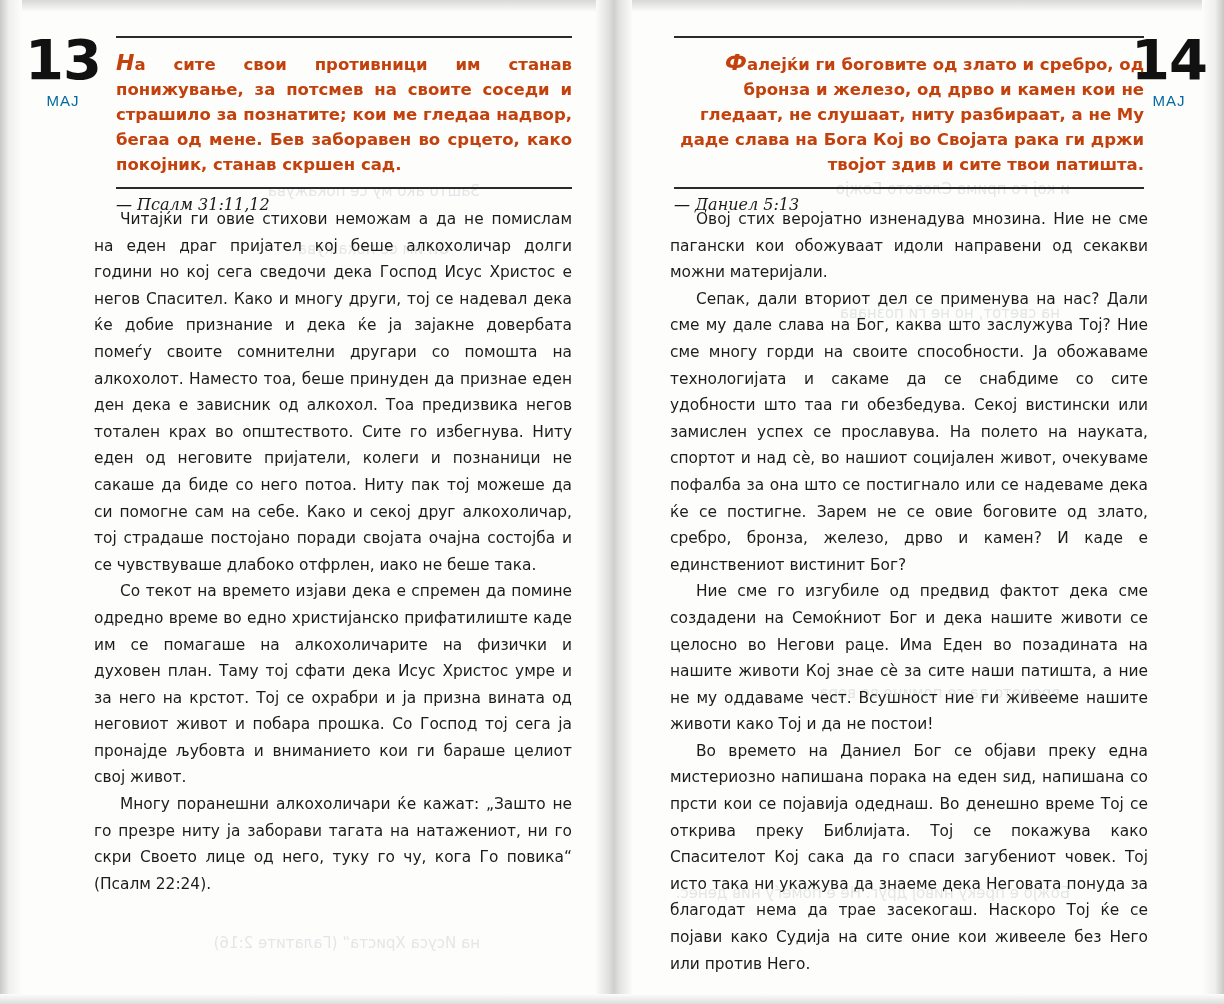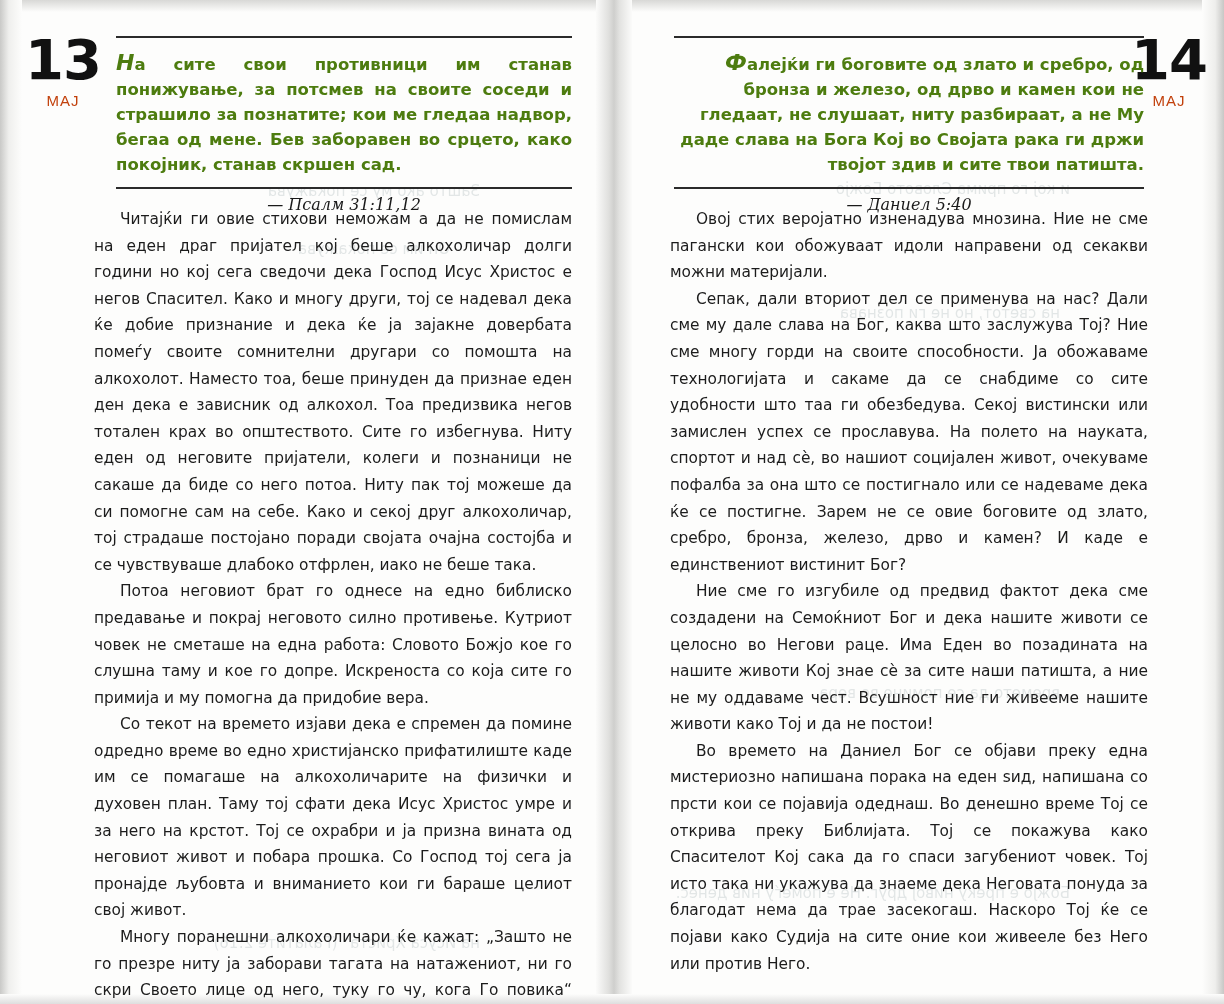--- a/index.html
+++ b/index.html
@@ -84,21 +84,21 @@
     font-weight: bold;
     font-size: 56px;
     line-height: 52px;
     letter-spacing: -1px;
     color: #111;
   }
   .day-month {
     font-family: "Liberation Sans", sans-serif;
     font-size: 15px;
     letter-spacing: 1px;
-    color: #c2410c;
+    color: #0369a1;
     margin-top: 6px;
   }
 
   .verse-wrap {
     position: absolute;
     top: 36px;
   }
   .verse-wrap-left  { left: 22px; width: 456px; }
   .verse-wrap-right { left: 14px; width: 470px; }
 
@@ -107,34 +107,34 @@
     height: 0;
   }
   .rule-top { margin-bottom: 12px; }
   .rule-bottom { margin-top: 10px; }
 
   .verse-text {
     font-family: "DejaVu Sans", sans-serif;
     font-weight: bold;
     font-size: 16.5px;
     line-height: 25px;
-    color: #4d7c0f;
+    color: #c2410c;
     text-align: justify;
   }
   .verse-text.right-align { text-align: right; }
   .dropcap {
     font-size: 22px;
     font-style: italic;
     font-weight: bold;
   }
   .verse-ref {
     font-family: "DejaVu Serif", serif;
     font-style: italic;
     font-size: 16px;
-    text-align: center;
+    text-align: left;
     color: #1a1a1a;
     margin-top: 6px;
   }
 
   
   .body-text {
     margin-top: 16px;
     font-family: "DejaVu Sans", sans-serif;
     font-size: 15.4px;
     line-height: 26.6px;
@@ -199,39 +199,38 @@
       <div class="verse-wrap verse-wrap-left">
         <div class="rule-top"></div>
         <div class="verse-text"><span class="dropcap">Н</span><span>а сите свои противници им станав понижување, за потсмев на своите соседи и страшило за познатите; кои ме гледаа надвор, бегаа од мене. Бев заборавен во срцето, како покојник, станав скршен сад.</span></div>
         <div class="rule-bottom"></div>
         <div class="verse-ref">— Псалм 31:11,12</div>
       </div>
     </div>
 
     <div class="body-text body-left">
       <p>Читајќи ги овие стихови неможам а да не помислам на еден драг пријател кој беше алкохоличар долги години но кој сега сведочи дека Господ Исус Христос е негов Спасител. Како и многу други, тој се надевал дека ќе добие признание и дека ќе ја зајакне довербата помеѓу своите сомнителни другари со помошта на алкохолот. Наместо тоа, беше принуден да признае еден ден дека е зависник од алкохол. Тоа предизвика негов тотален крах во општеството. Сите го избегнува. Ниту еден од неговите пријатели, колеги и познаници не сакаше да биде со него потоа. Ниту пак тој можеше да си помогне сам на себе. Како и секој друг алкохоличар, тој страдаше постојано поради својата очајна состојба и се чувствуваше длабоко отфрлен, иако не беше така.</p>
-      <p>Потоа неговиот брат го однесе на едно библиско предавање и покрај неговото силно противење. Кутриот човек не сметаше на една работа: Словото Божјо кое го слушна таму и кое го допре. Искреноста со која сите го примија и му помогна да придобие вера.</p>
       <p>Со текот на времето изјави дека е спремен да помине одредно време во едно христијанско прифатилиште каде им се помагаше на алкохоличарите на физички и духовен план. Таму тој сфати дека Исус Христос умре и за него на крстот. Тој се охрабри и ја призна вината од неговиот живот и побара прошка. Со Господ тој сега ја пронајде љубовта и вниманието кои ги бараше целиот свој живот.</p>
       <p>Многу поранешни алкохоличари ќе кажат: „Зашто не го презре ниту ја заборави тагата на натажениот, ни го скри Своето лице од него, туку го чу, кога Го повика“ (Псалм 22:24).</p>
     </div>
   </div>
 
   <div class="page page-right">
 
     <div class="header">
       <div class="daybox daybox-right">
         <div class="day-number">14</div>
         <div class="day-month">МАЈ</div>
       </div>
 
       <div class="verse-wrap verse-wrap-right">
         <div class="rule-top"></div>
         <div class="verse-text right-align"><span class="dropcap">Ф</span><span>алејќи ги боговите од злато и сребро, од бронза и железо, од дрво и камен кои не гледаат, не слушаат, ниту разбираат, а не Му даде слава на Бога Кој во Својата рака ги држи твојот здив и сите твои патишта.</span></div>
         <div class="rule-bottom"></div>
-        <div class="verse-ref">— Даниел 5:40</div>
+        <div class="verse-ref">— Даниел 5:13</div>
       </div>
     </div>
 
     <div class="body-text body-right">
       <p>Овој стих веројатно изненадува мнозина. Ние не сме пагански кои обожуваат идоли направени од секакви можни материјали.</p>
       <p>Сепак, дали вториот дел се применува на нас? Дали сме му дале слава на Бог, каква што заслужува Тој? Ние сме многу горди на своите способности. Ја обожаваме технологијата и сакаме да се снабдиме со сите удобности што таа ги обезбедува. Секој вистински или замислен успех се прославува. На полето на науката, спортот и над сѐ, во нашиот социјален живот, очекуваме пофалба за она што се постигнало или се надеваме дека ќе се постигне. Зарем не се овие боговите од злато, сребро, бронза, железо, дрво и камен? И каде е единствениот вистинит Бог?</p>
       <p>Ние сме го изгубиле од предвид фактот дека сме создадени на Семоќниот Бог и дека нашите животи се целосно во Негови раце. Има Еден во позадината на нашите животи Кој знае сѐ за сите наши патишта, а ние не му оддаваме чест. Всушност ние ги живееме нашите животи како Тој и да не постои!</p>
       <p>Во времето на Даниел Бог се објави преку една мистериозно напишана порака на еден ѕид, напишана со прсти кои се појавија одеднаш. Во денешно време Тој се открива преку Библијата. Тој се покажува како Спасителот Кој сака да го спаси загубениот човек. Тој исто така ни укажува да знаеме дека Неговата понуда за благодат нема да трае засекогаш. Наскоро Тој ќе се појави како Судија на сите оние кои живееле без Него или против Него.</p>
     </div>
   </div>

